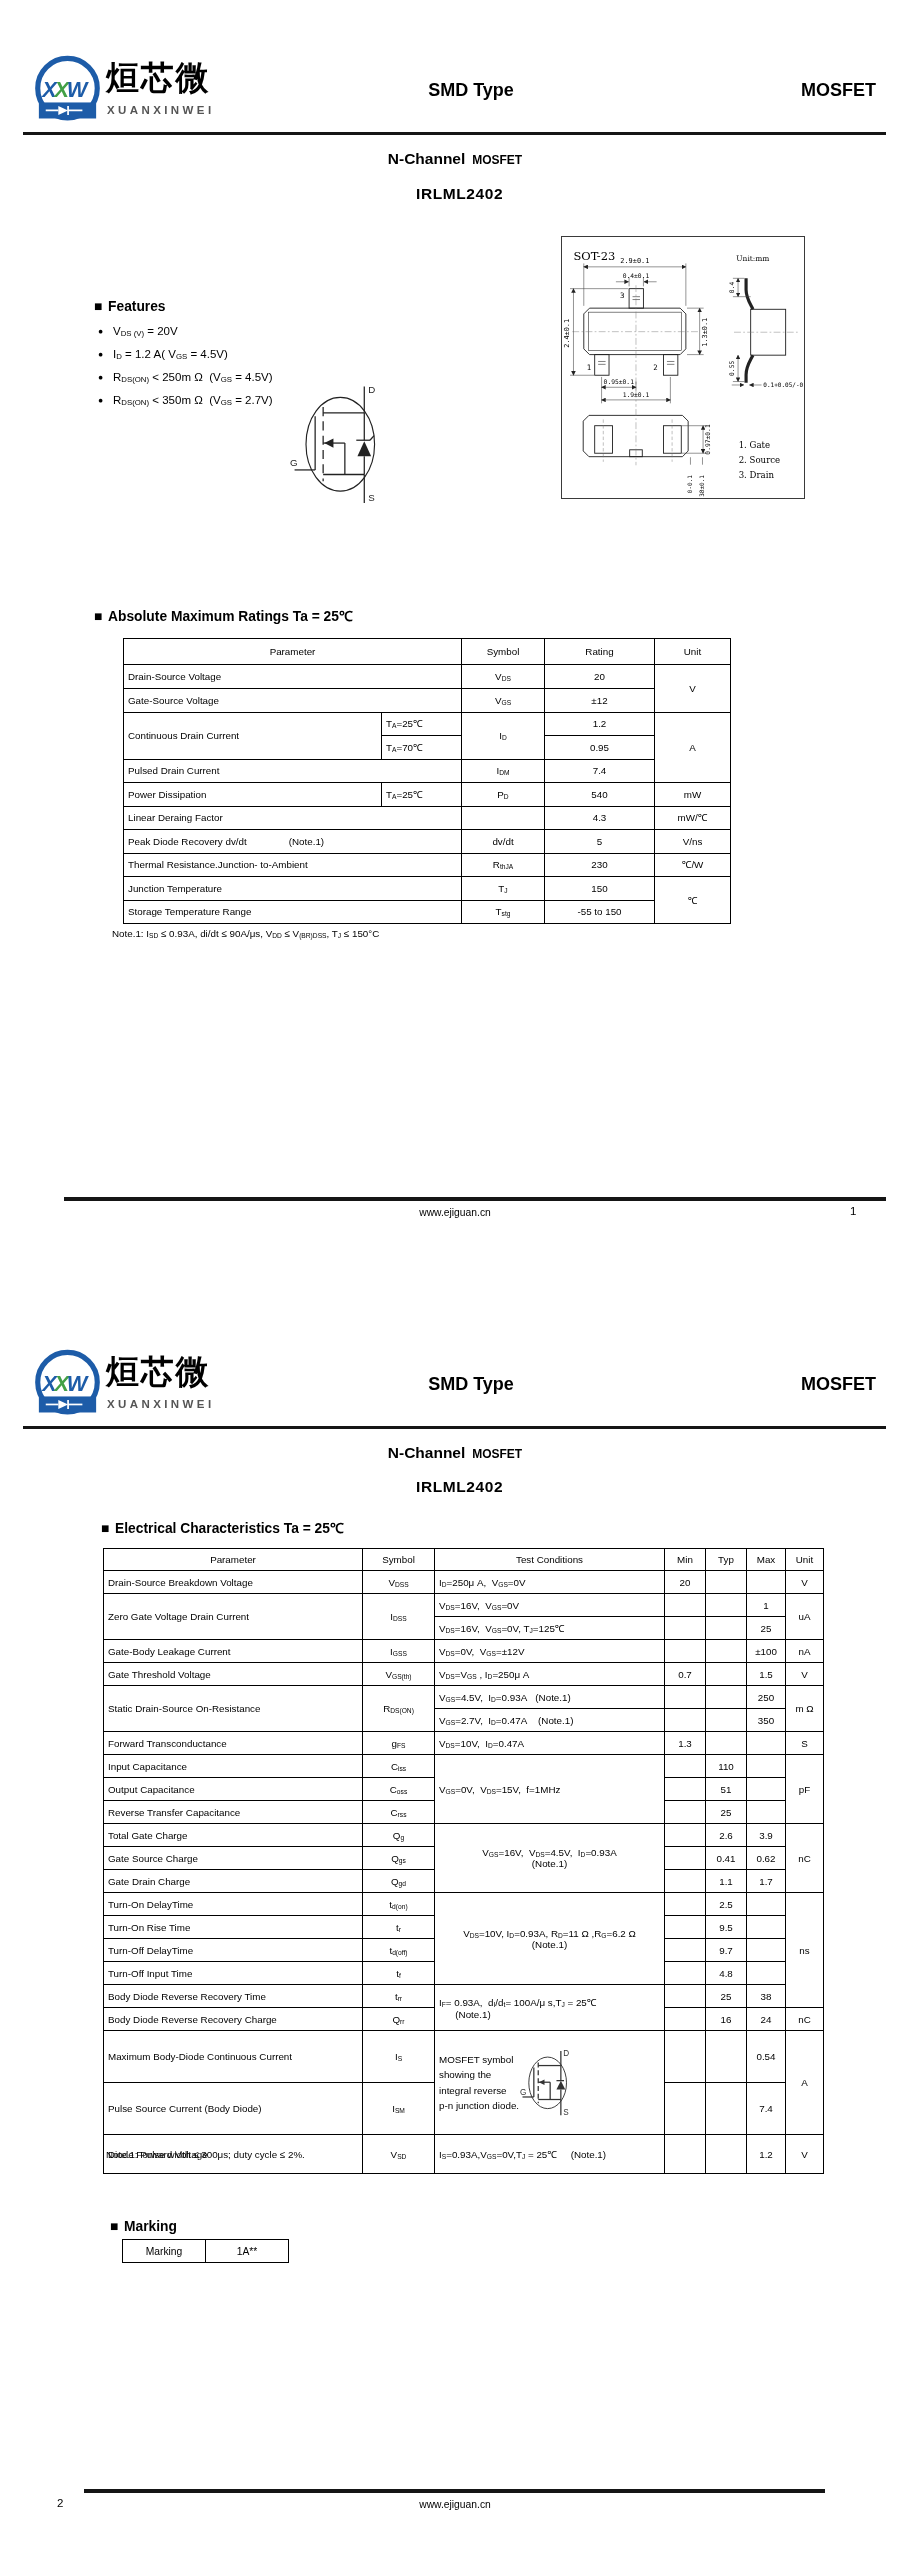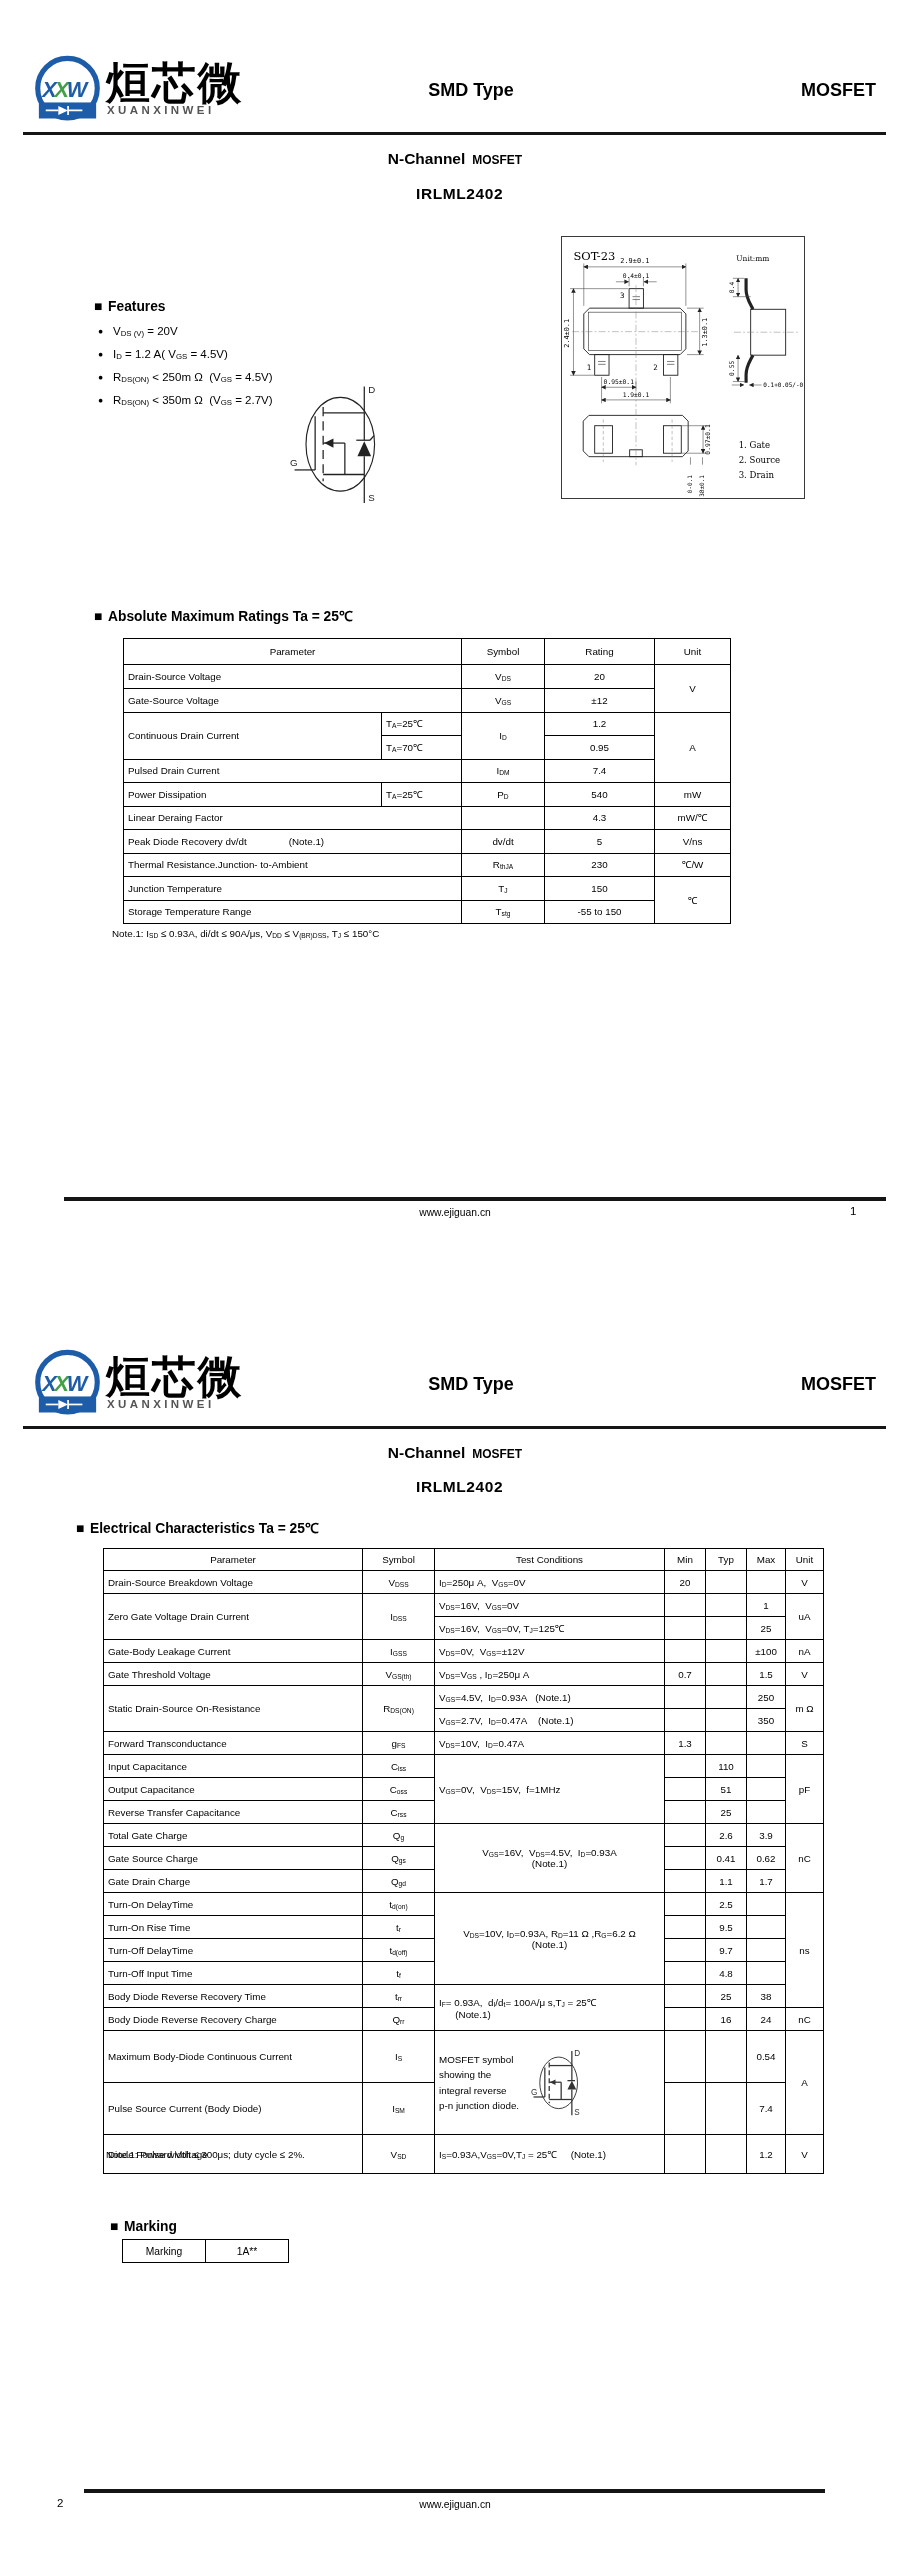--- a/index.html
+++ b/index.html
@@ -15,21 +15,21 @@
   .title1{font-size:15.5px;font-weight:bold;}
   .title1b{font-size:12px;font-weight:bold;margin-left:6.9px;}
   .part{font-size:15.5px;font-weight:bold;letter-spacing:0.6px;}
   .feature{position:absolute;font-size:11.5px;display:flex;align-items:center;}
   .feature .bullet{font-size:8.6px;margin-right:9.8px;}
   table.ds{border-collapse:collapse;table-layout:fixed;border:1.7px solid #000;}
   table.ds td{border:1.1px solid #000;border-top-width:1.7px;border-bottom-width:1.7px;
               font-size:9.8px;padding:0 4px;vertical-align:middle;overflow:hidden;}
   table.ds td.tc{text-align:center;padding:0 1.1px;}
   .note{position:absolute;font-size:9.8px;white-space:nowrap;}
-  .brand-cn{position:absolute;font-size:44px;font-weight:bold;letter-spacing:1.7px;line-height:1;}
+  .brand-cn{position:absolute;font-size:33px;font-weight:bold;letter-spacing:1.7px;line-height:1;}
   .brand-en{position:absolute;font-size:11.5px;color:#555;letter-spacing:3.4px;font-weight:600;}
   .footer-url{font-size:10.3px;}
   .pagenum{position:absolute;font-size:11.5px;}
   .pkgbox{position:absolute;border:1.1px solid #3a3a3a;background:#fff;text-align:center;}
   .dimtext{font-family:"DejaVu Sans Mono",monospace;}
 </style>
 </head>
 <body>
 
 <div id="doc">
@@ -310,21 +310,21 @@
   <div class="brand-en abs" style="left:107px;top:1398px;">XUANXINWEI</div>
   <div class="centerband hdr-type" style="top:1374px;padding-left:16px;">SMD Type</div>
   <div class="abs hdr-type" style="right:34px;top:1374px;">MOSFET</div>
   <div class="rule" style="left:23px;top:1426px;width:863px;height:3.4px;"></div>
 
   <div class="centerband" style="top:1444px;padding-right:15px;">
     <span class="title1">N-Channel</span><span class="title1b">MOSFET</span>
   </div>
   <div class="centerband part" style="top:1478px;padding-left:4.6px;">IRLML2402</div>
 
-  <div class="abs heading" style="left:76px;top:1518px;">
+  <div class="abs heading" style="left:101px;top:1518px;">
     <span class="sq">■</span><span>Electrical Characteristics Ta = 25℃</span>
   </div>
 
   <table class="ds abs" style="left:103px;top:1548px;width:721px;">
     <colgroup>
         <col style="width:259px">
         <col style="width:72px">
         <col style="width:230px">
         <col style="width:41px">
         <col style="width:41px">
@@ -496,21 +496,21 @@
       <td class="tc">Q<sub>rr</sub></td>
       <td class="tc"></td>
       <td class="tc">16</td>
       <td class="tc">24</td>
       <td class="tc">nC</td>
     </tr>
     <tr style="height:52px">
       <td>Maximum Body-Diode Continuous Current</td>
       <td class="tc">I<sub>S</sub></td>
       <td rowspan="2">
-        <div style="display:flex;align-items:center;gap:12px;">
+        <div style="display:flex;align-items:center;gap:1px;">
           <span style="font-size:9.8px;line-height:1.55;">MOSFET symbol<br>showing the<br>integral reverse<br>p-n junction diode.</span>
           <svg width="55" height="68" viewBox="0 0 175 215" style="font-size:17px">
             <ellipse cx="88" cy="107" rx="60" ry="82" fill="none" stroke="#333" stroke-width="3"></ellipse>
             <g stroke="#333" stroke-width="4" fill="none">
               <line x1="130" y1="6" x2="130" y2="52"></line>
               <line x1="58" y1="52" x2="130" y2="52"></line>
               <line x1="58" y1="42" x2="58" y2="172" stroke-dasharray="16 9"></line>
               <line x1="44" y1="58" x2="44" y2="152"></line>
               <line x1="8" y1="152" x2="44" y2="152"></line>
               <line x1="58" y1="105" x2="96" y2="105"></line>

